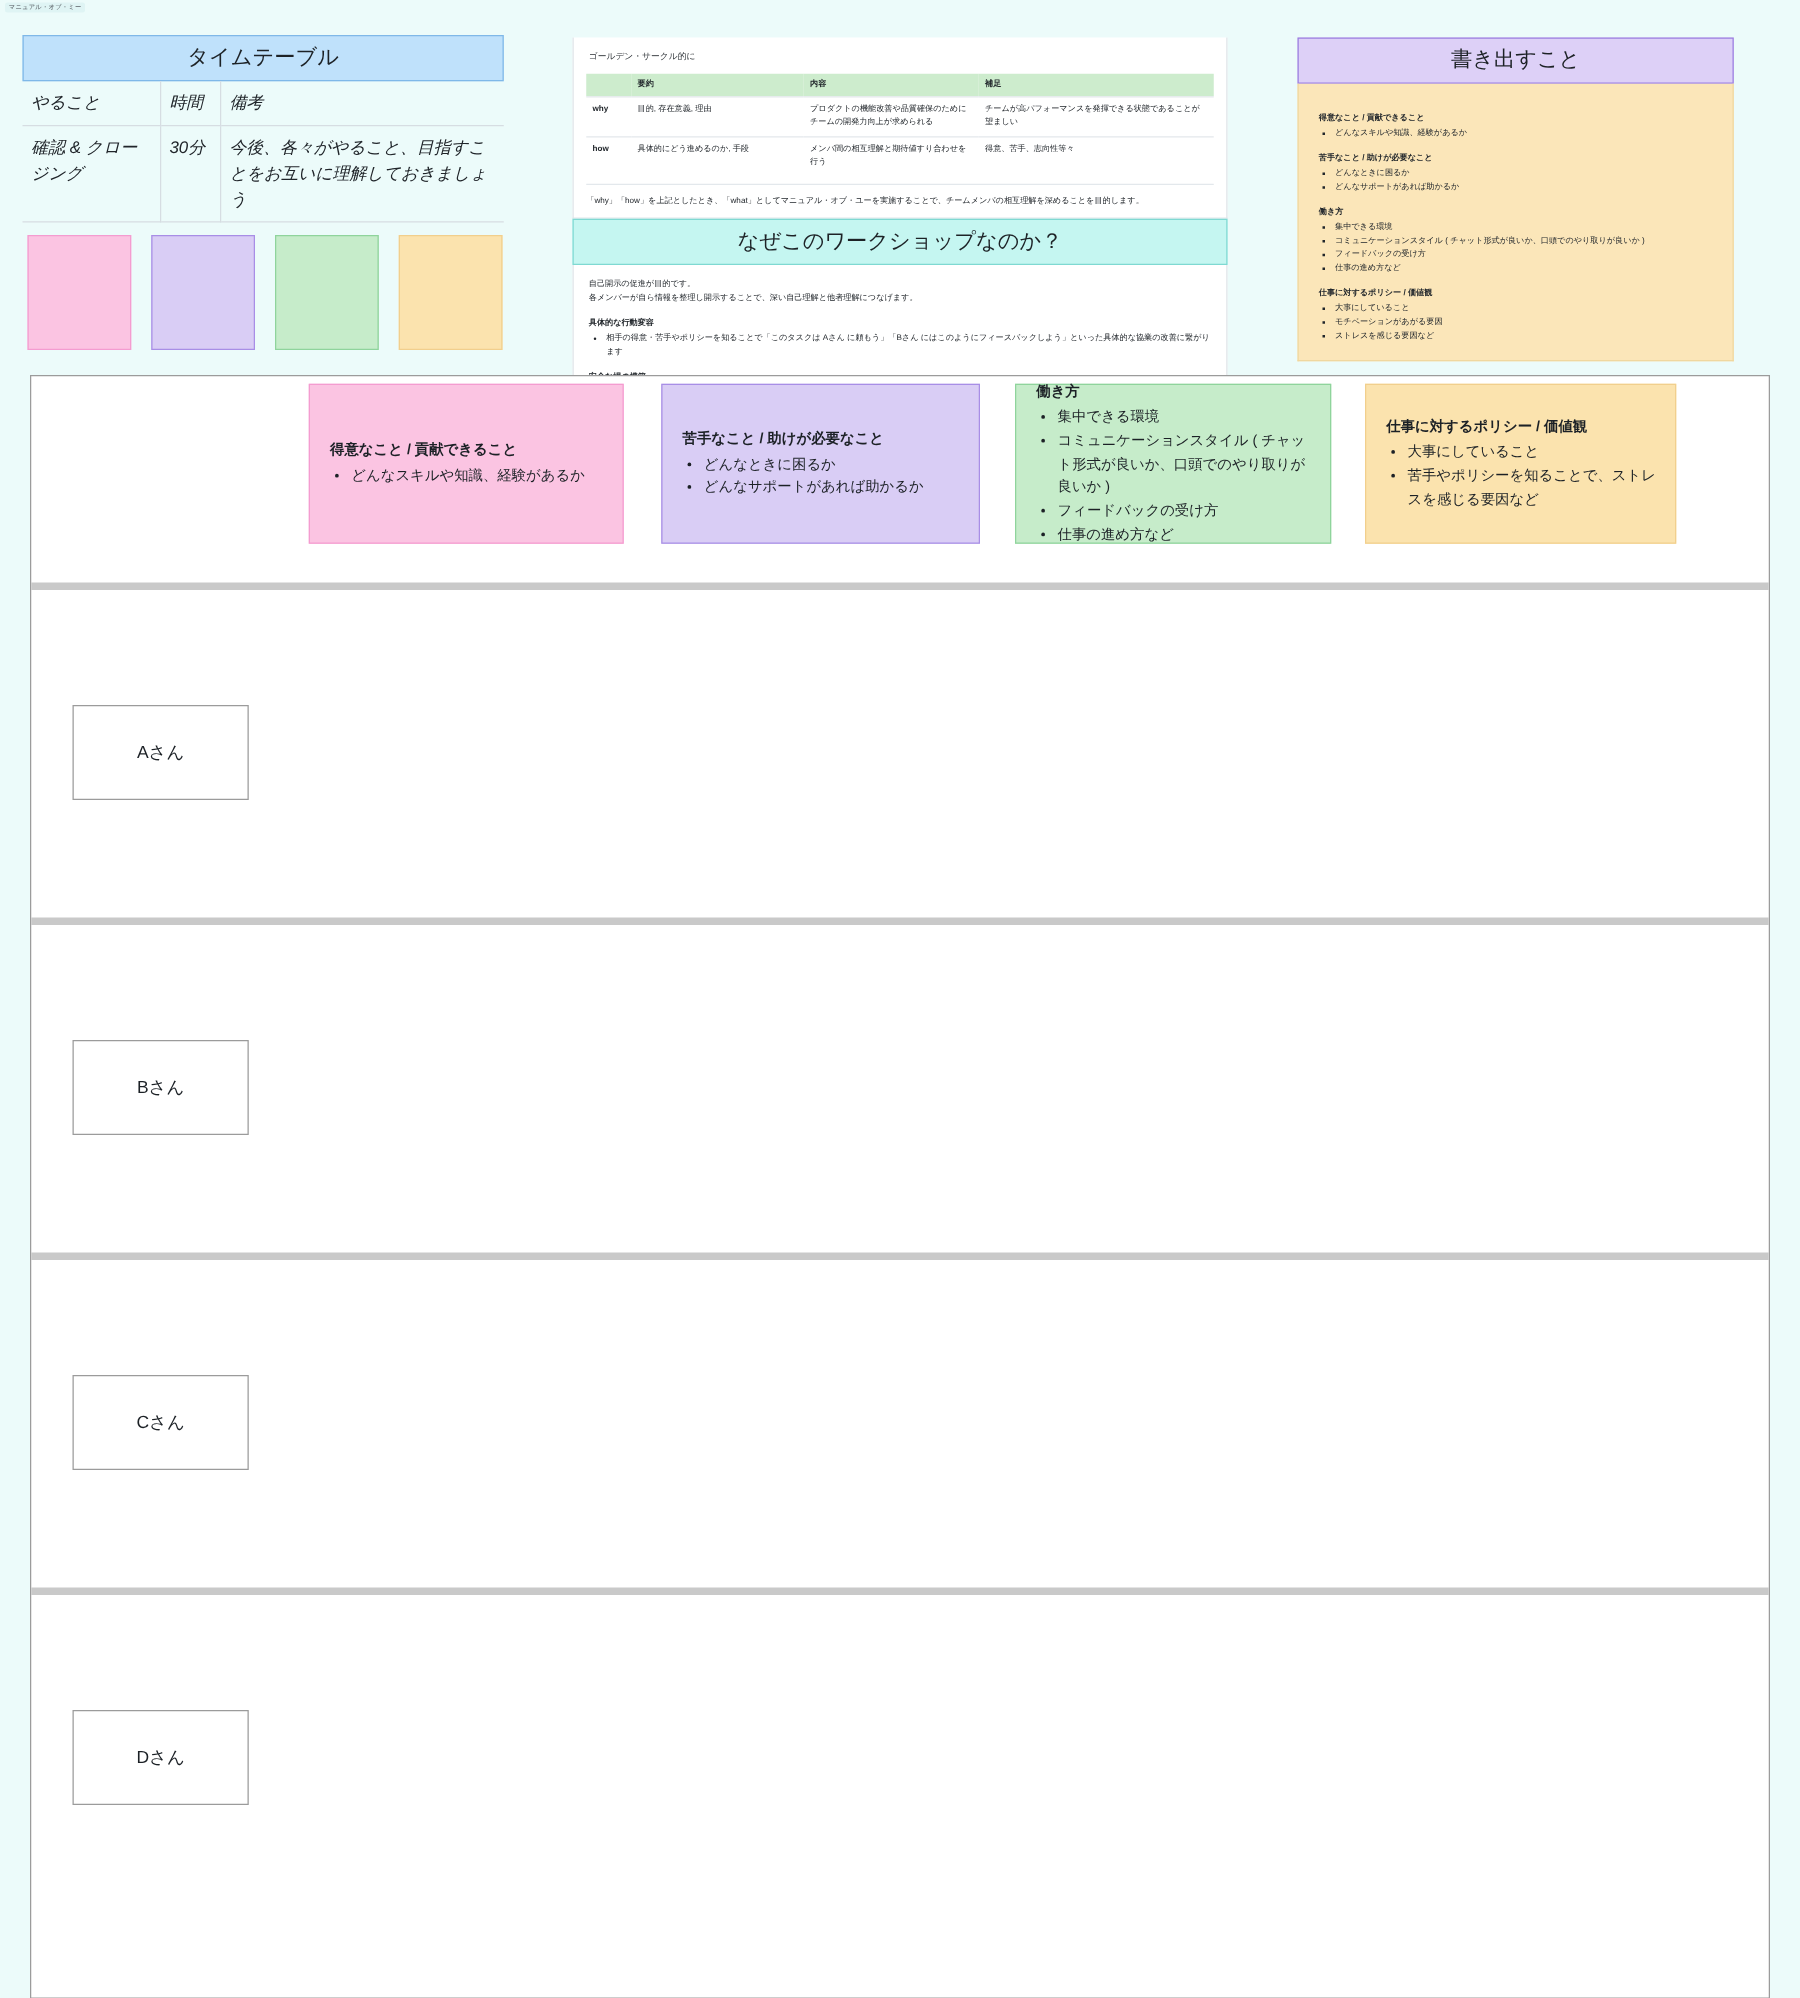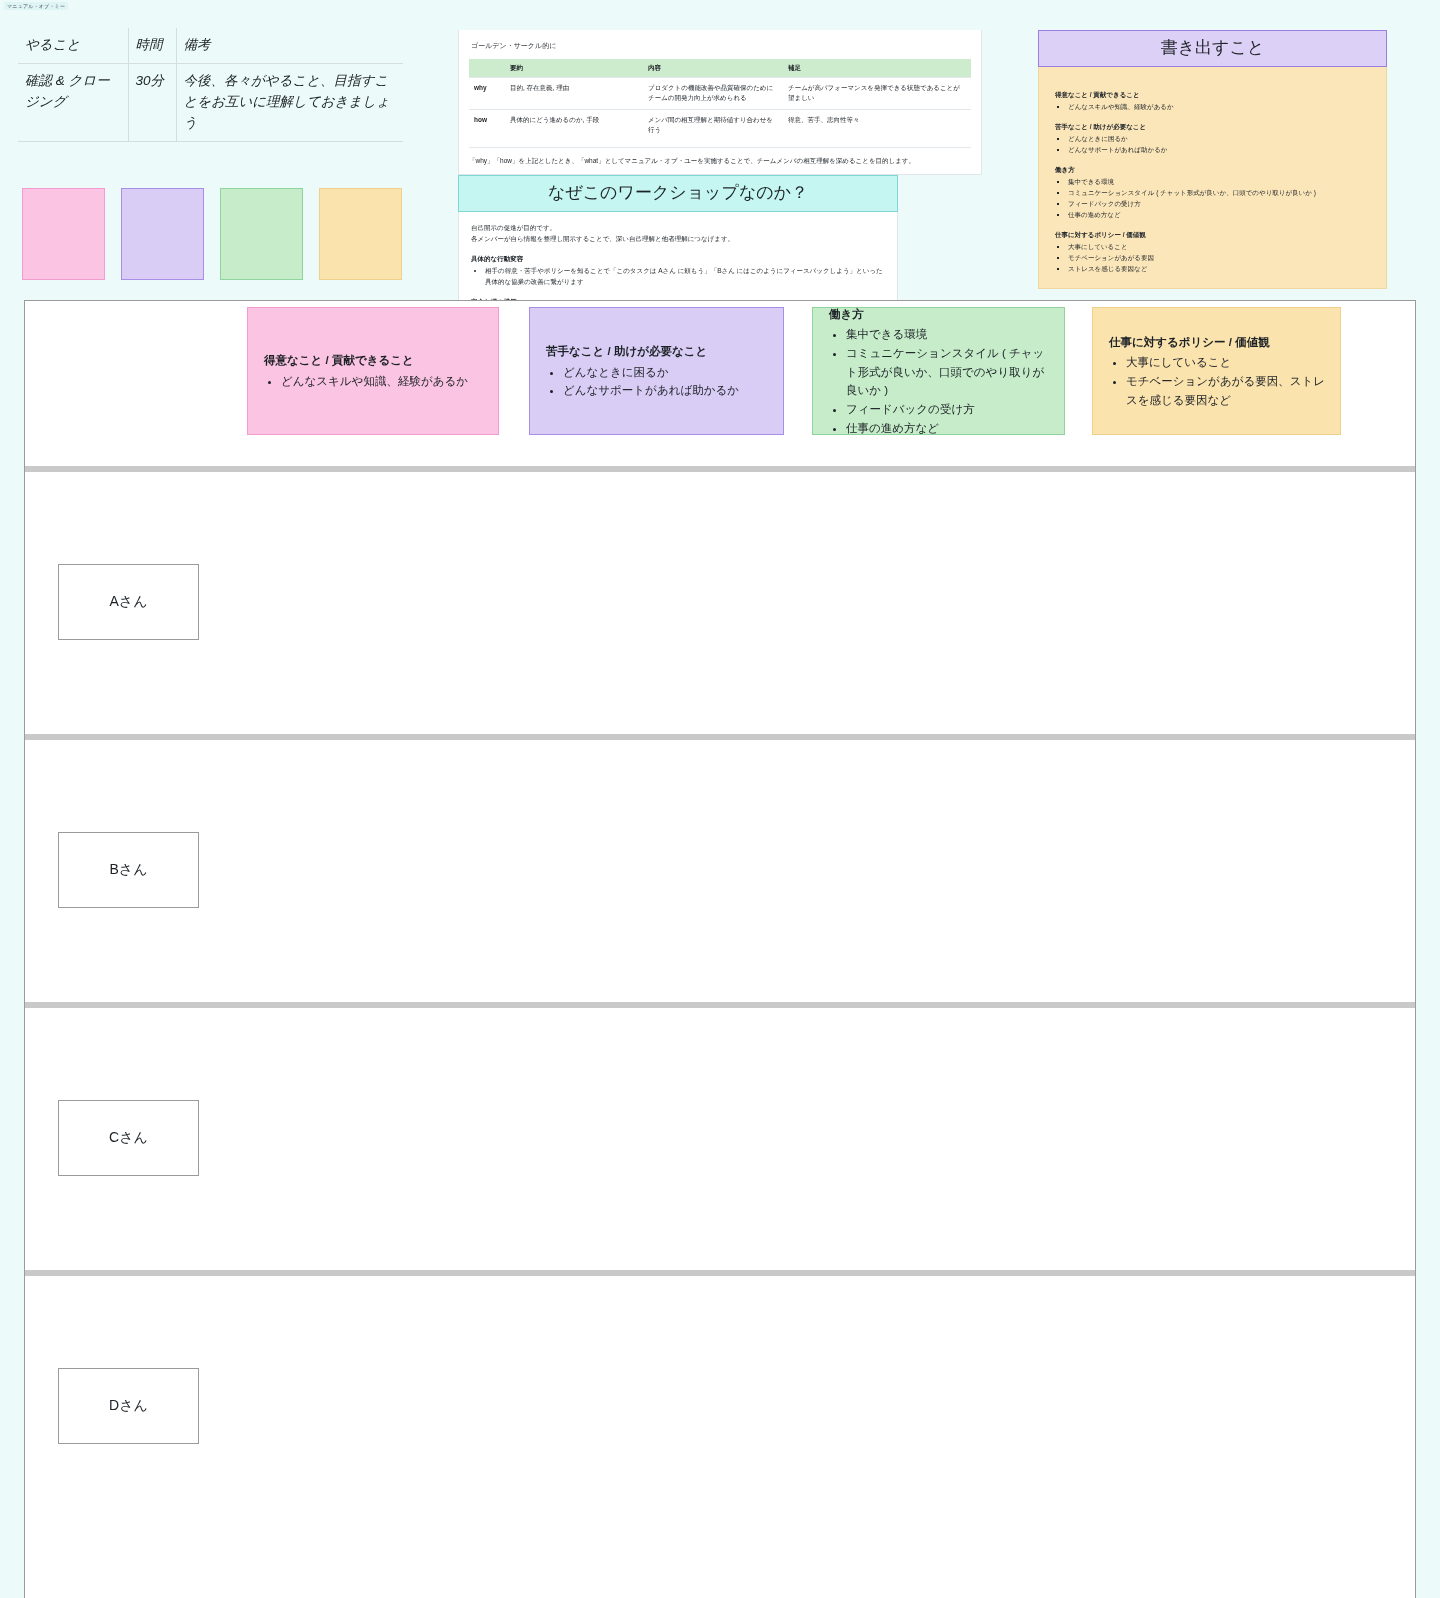--- a/index.html
+++ b/index.html
@@ -147,21 +147,21 @@
     border-top: 1px solid #e3e8ec;
     margin-top: 6px;
     color: #21262b;
   }
 
   
   .why-ws {
     position: absolute;
     left: 458px;
     top: 175px;
-    width: 440px;
+    width: 524px;
   }
   .why-body {
     border: 1px solid #dfe5e9;
     border-top: none;
     background: #fff;
     padding: 10px 12px 12px;
     font-size: 6.5px;
     line-height: 1.75;
     color: #21262b;
   }
@@ -280,20 +280,21 @@
   .name-box.d { top: 92px; }
 </style>
 </head>
 <body>
 
 <div class="board-tag">マニュアル・オブ・ミー</div>
 
 <div class="top-region">
 
   <div class="timetable">
+    <div class="panel-title">タイムテーブル</div>
     <table class="tt">
       <tbody>
         <tr>
           <td class="tt-c1">やること</td>
           <td class="tt-c2">時間</td>
           <td>備考</td>
         </tr>
         <tr>
           <td class="tt-c1">確認 &amp; クロージング</td>
           <td class="tt-c2">30分</td>
@@ -426,21 +427,21 @@
         <li>コミュニケーションスタイル ( チャット形式が良いか、口頭でのやり取りが良いか )</li>
         <li>フィードバックの受け方</li>
         <li>仕事の進め方など</li>
       </ul>
     </div>
 
     <div class="card card-yellow">
       <div class="c-h">仕事に対するポリシー / 価値観</div>
       <ul>
         <li>大事にしていること</li>
-        <li>モチベーションがあがる要因、ストレスを感じる要因など</li>
+        <li>苦手やポリシーを知ることで、ストレスを感じる要因など</li>
       </ul>
     </div>
 
   </div>
 
   <div class="divider"></div>
   <div class="person-row">
     <div class="name-box a">Aさん</div>
   </div>
 

